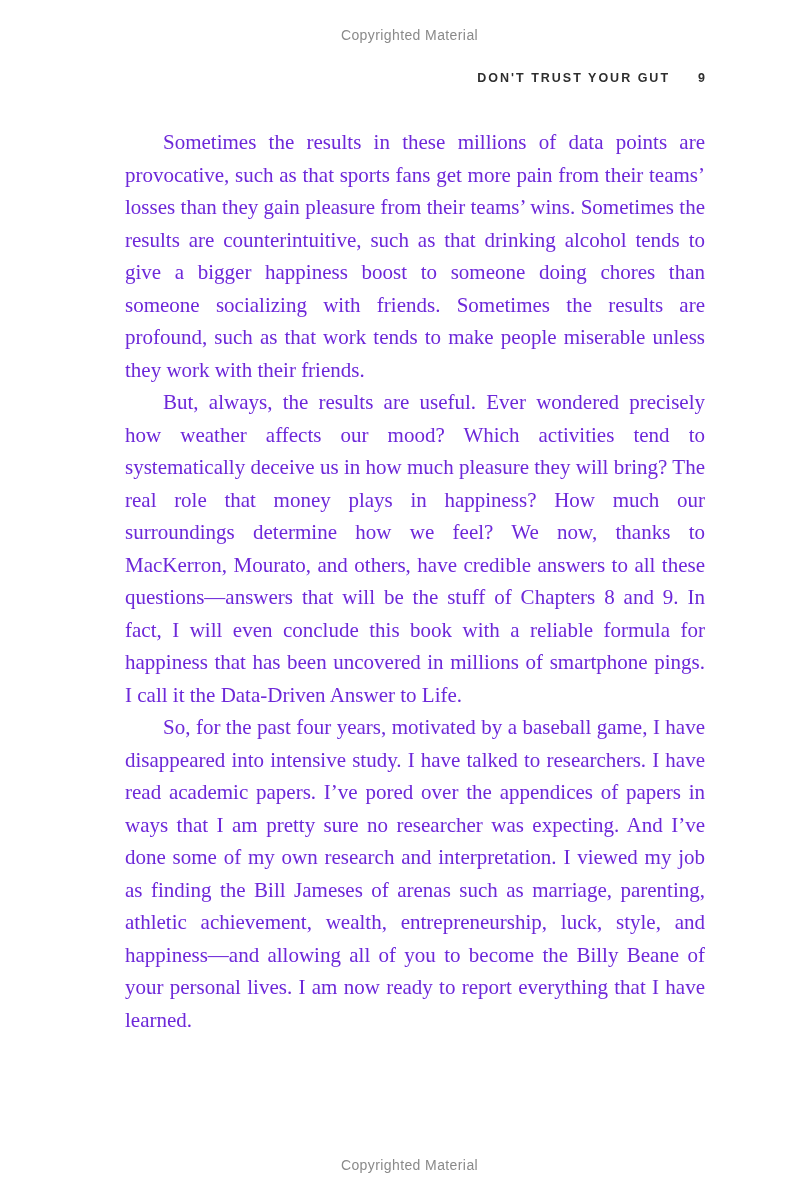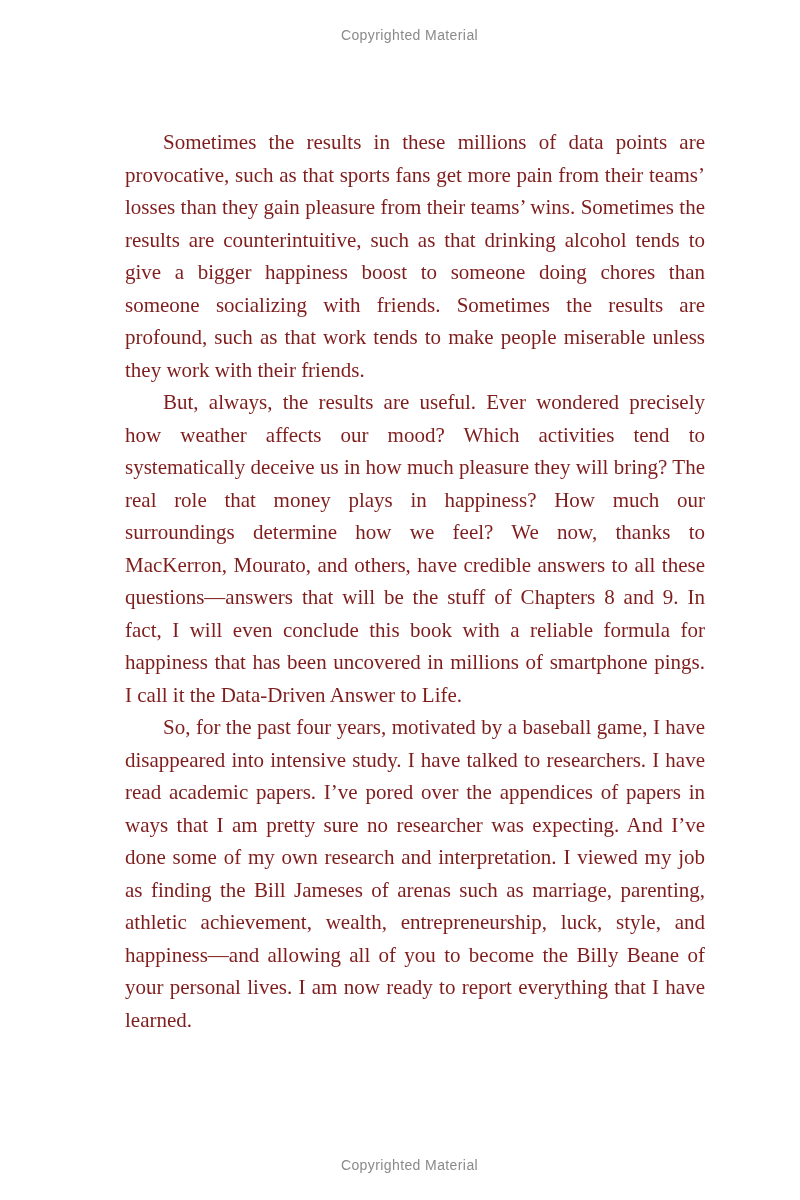--- a/index.html
+++ b/index.html
@@ -53,36 +53,40 @@
     letter-spacing: 0;
   }
   .body-text {
     position: absolute;
     top: 126px;
     left: 125px;
     width: 580px;
     font-family: "Liberation Serif", "DejaVu Serif", serif;
     font-size: 21px;
     line-height: 32.5px;
-    color: #7f1d1d;
+    color: #6d28d9;
     text-align: justify;
   }
   .body-text p {
     margin: 0;
     padding: 0;
     text-indent: 38px;
   }
 </style>
 </head>
 <body>
 
 <div class="book-page">
 
   <div class="copyright-notice copyright-top">Copyrighted Material</div>
 
+  <div class="running-header">
+    <span>DON'T TRUST YOUR GUT</span>
+    <span class="page-number">9</span>
+  </div>
 
   <div class="body-text">
     <p>Sometimes the results in these millions of data points are provocative, such as that sports fans get more pain from their teams’ losses than they gain pleasure from their teams’ wins. Sometimes the results are counterintuitive, such as that drinking alcohol tends to give a bigger happiness boost to someone doing chores than someone socializing with friends. Sometimes the results are profound, such as that work tends to make people miserable unless they work with their friends.</p>
     <p>But, always, the results are useful. Ever wondered precisely how weather affects our mood? Which activities tend to systematically deceive us in how much pleasure they will bring? The real role that money plays in happiness? How much our surroundings determine how we feel? We now, thanks to MacKerron, Mourato, and others, have credible answers to all these questions—answers that will be the stuff of Chapters 8 and 9. In fact, I will even conclude this book with a reliable formula for happiness that has been uncovered in millions of smartphone pings. I call it the Data-Driven Answer to Life.</p>
     <p>So, for the past four years, motivated by a baseball game, I have disappeared into intensive study. I have talked to researchers. I have read academic papers. I’ve pored over the appendices of papers in ways that I am pretty sure no researcher was expecting. And I’ve done some of my own research and interpretation. I viewed my job as finding the Bill Jameses of arenas such as marriage, parenting, athletic achievement, wealth, entrepreneurship, luck, style, and happiness—and allowing all of you to become the Billy Beane of your personal lives. I am now ready to report everything that I have learned.</p>
   </div>
 
   <div class="copyright-notice copyright-bottom">Copyrighted Material</div>
 
 </div>

